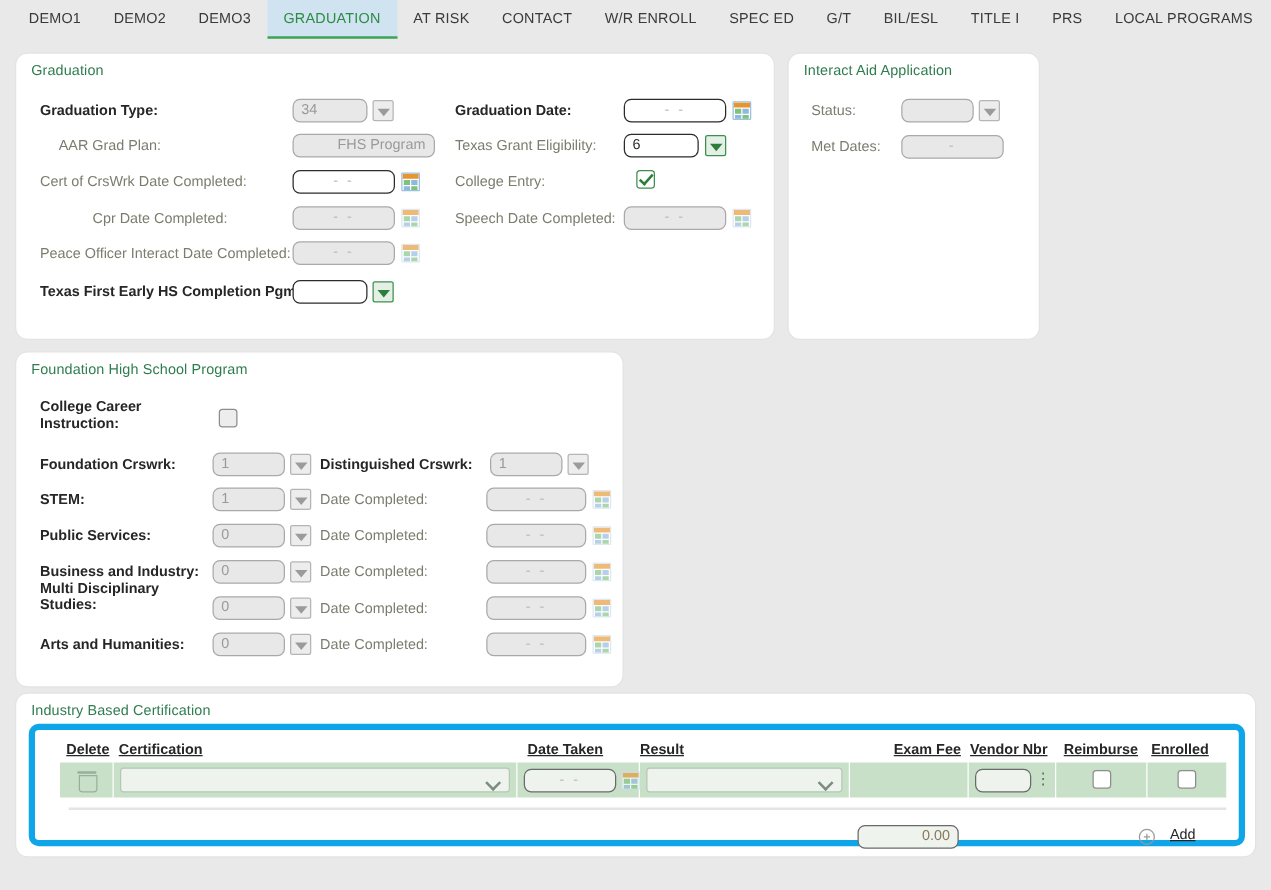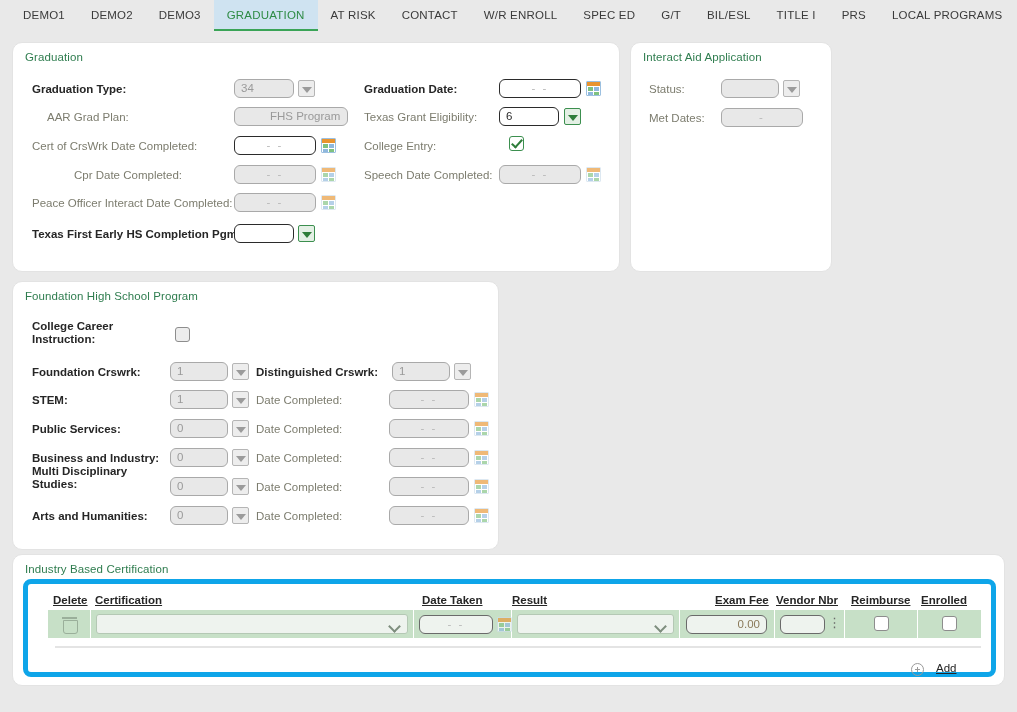--- a/index.html
+++ b/index.html
@@ -87,21 +87,21 @@
     padding: 0 6px;
     line-height: 17px;
     overflow: hidden;
   }
   .fld.on {
     border: 1px solid #2b2b2b;
     background: #ffffff;
     color: #2b2b2b;
   }
   .fld.dt { text-align: center; color: #b8b8b8; letter-spacing: 2px; }
-  .fld.num { text-align: right; color: #8a7a5a; }
+  .fld.num { text-align: right; color: #8a7a5a; margin-top: 45px; }
 
   
   .ddl {
     position: absolute;
     width: 17px; height: 17px;
     border: 1px solid #b5b5b5;
     background: #ededed;
     border-radius: 2px;
   }
   .ddl::after {

